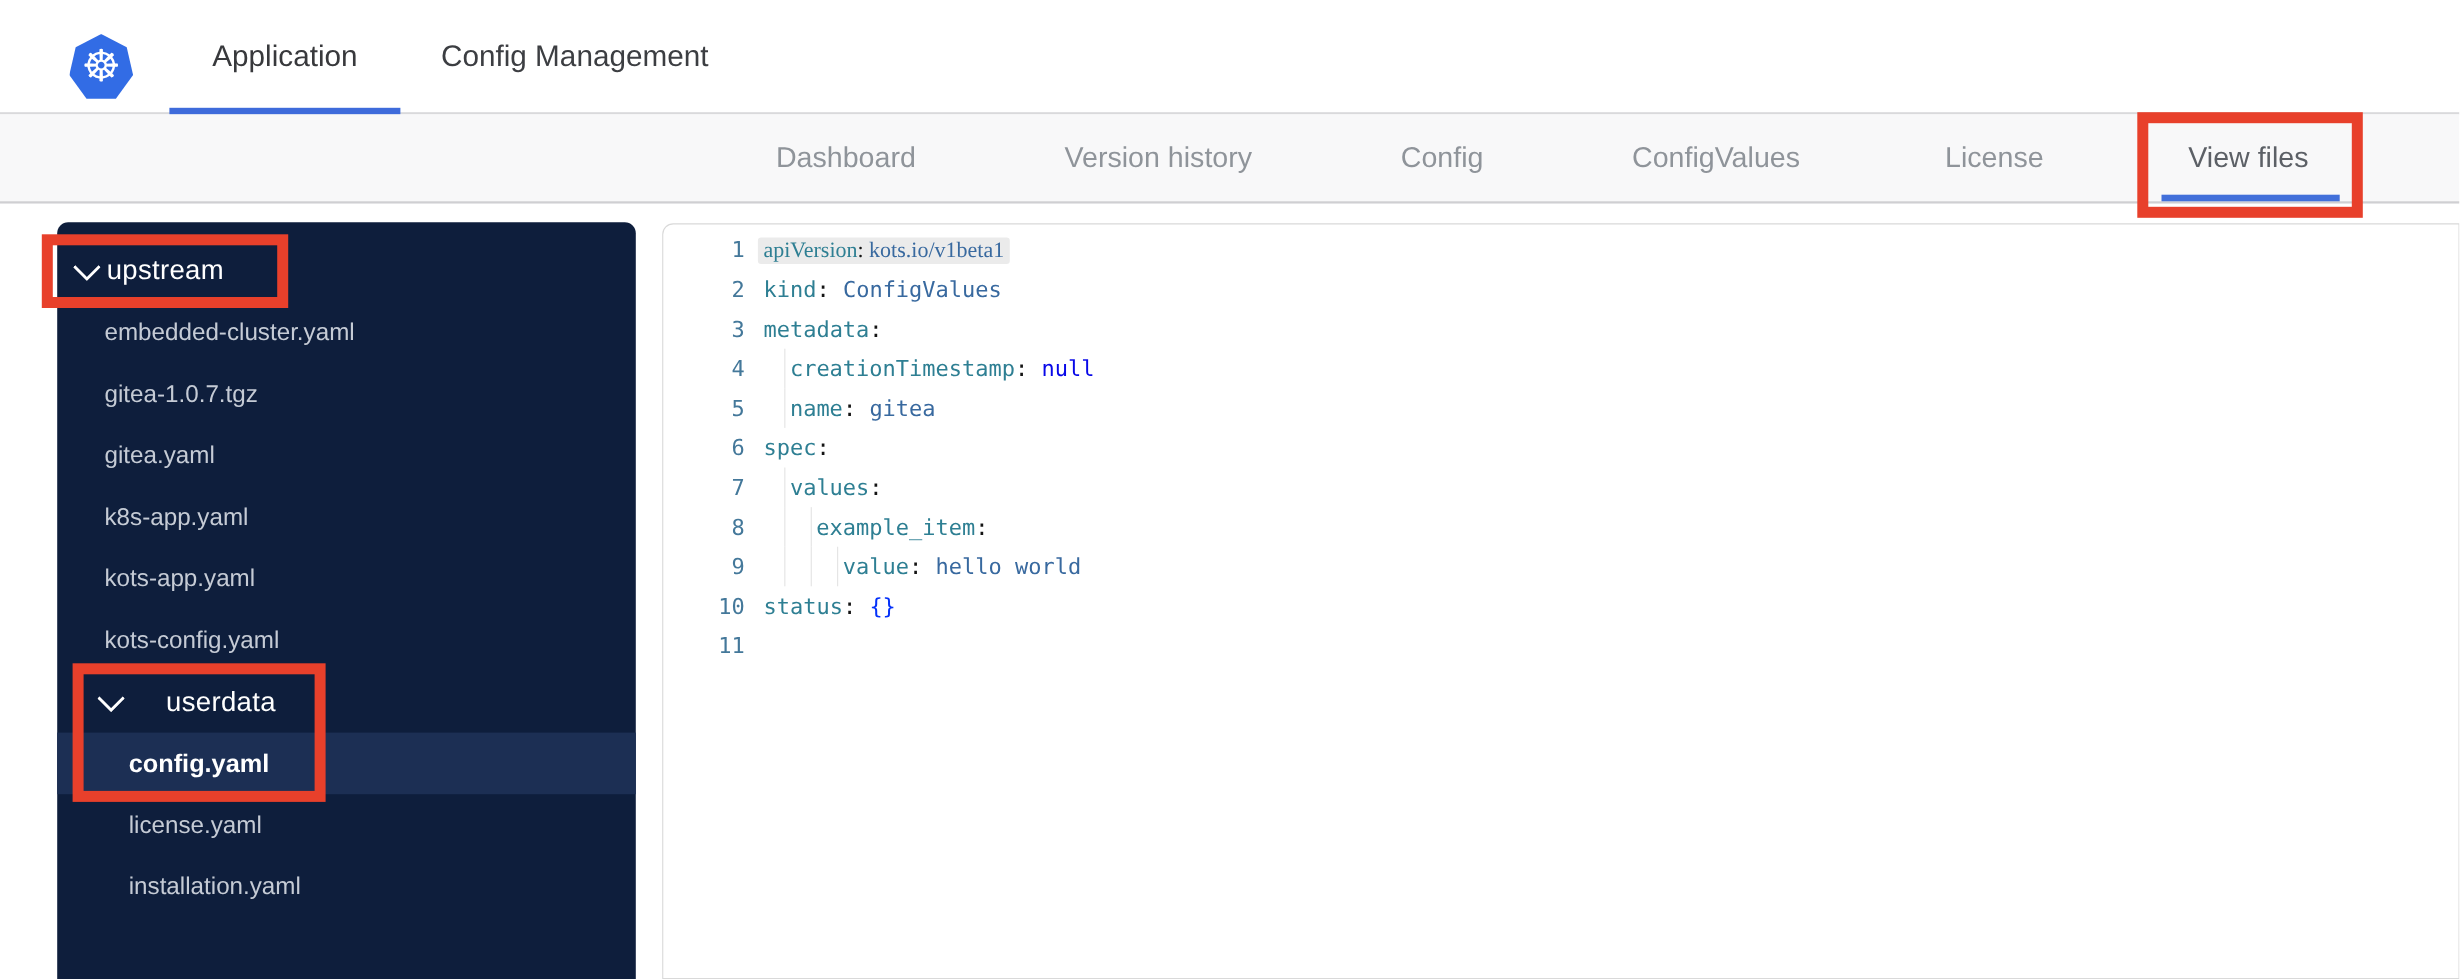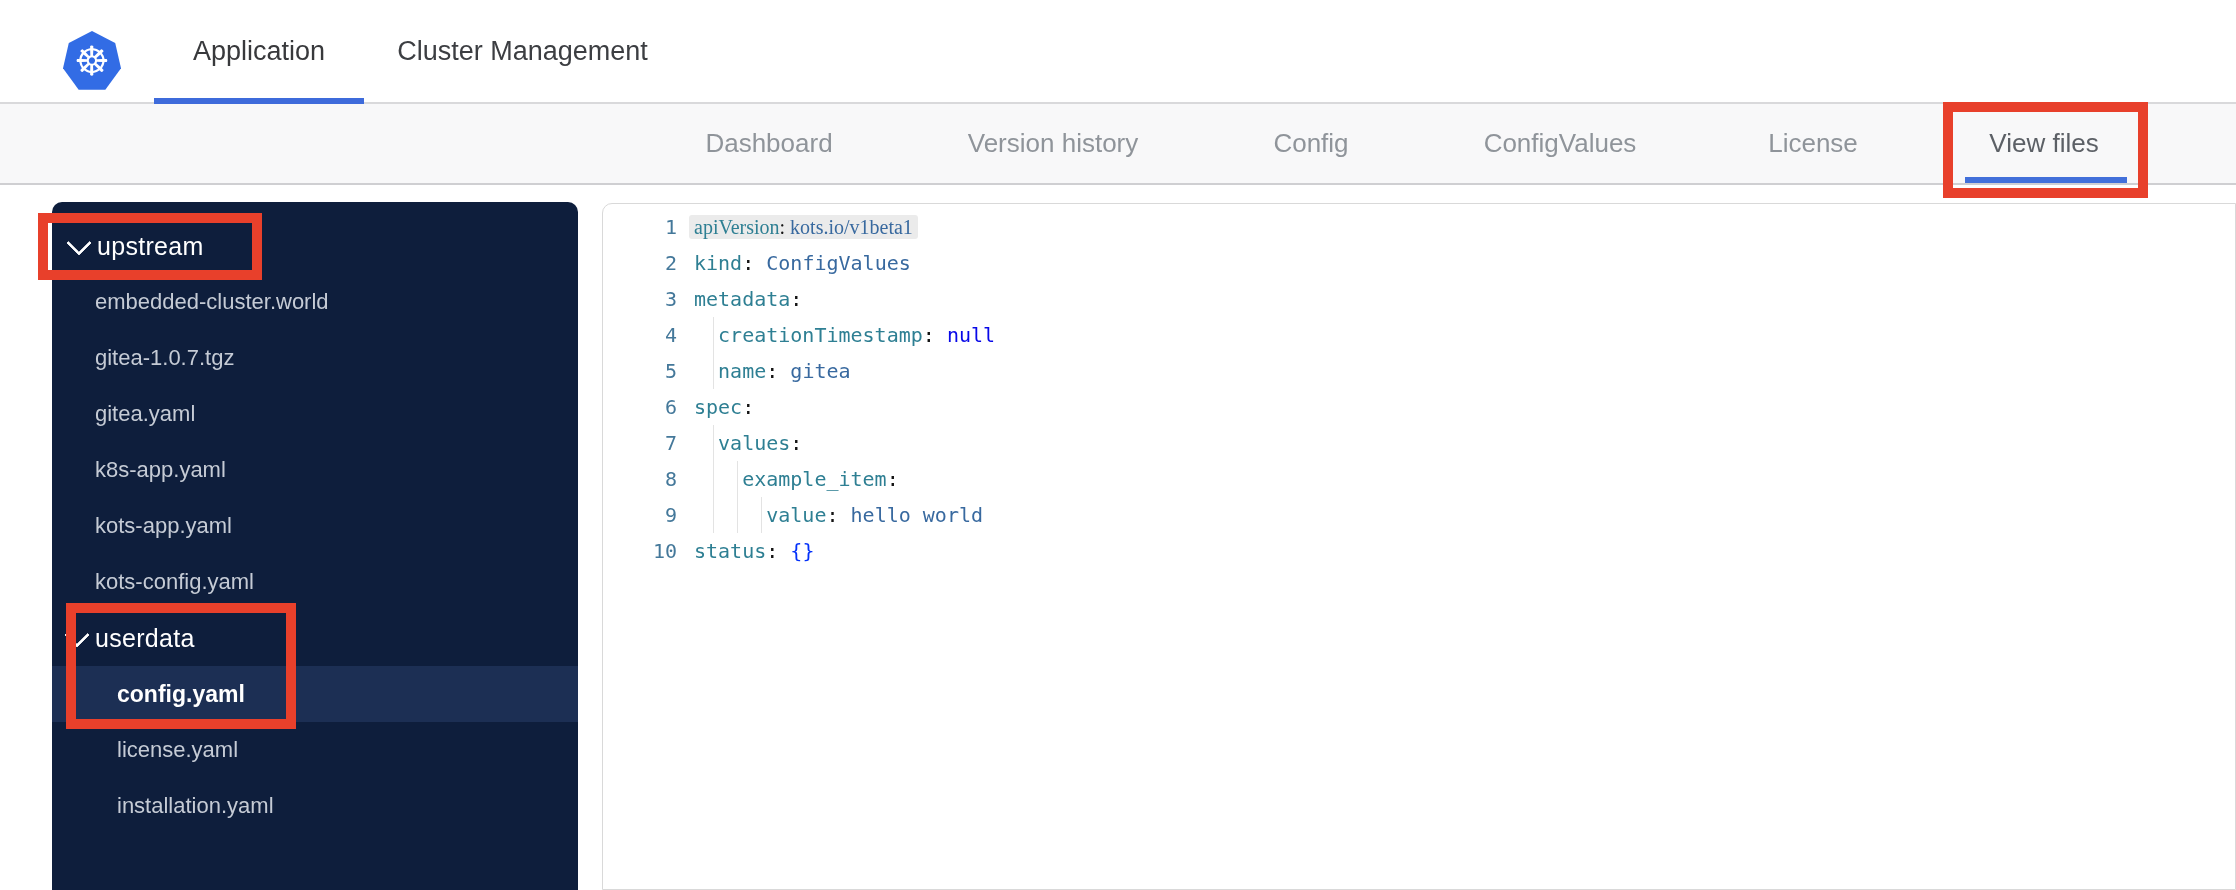--- a/index.html
+++ b/index.html
@@ -70,58 +70,58 @@
 
   <header class="topbar">
     <div class="k8s-logo">
         <span>☸</span>
       </div>
     <div class="top-tab active" id="tab-application">
       <span>Application</span>
       <span class="tab-underline"></span>
     </div>
     <div class="top-tab" id="tab-cluster">
-      <span>Cluster Management</span>
+      <span>Config Management</span>
     </div>
   </header>
 
   <nav class="subnav" id="subnav">
       <div class="subnav-tab" style="left: 769px;">Dashboard</div>
       <div class="subnav-tab" style="left: 1053px;">Version history</div>
       <div class="subnav-tab" style="left: 1311px;">Config</div>
       <div class="subnav-tab" style="left: 1560px;">ConfigValues</div>
       <div class="subnav-tab" style="left: 1813px;">License</div>
       <div class="subnav-tab active" style="left: 2044px;">View files</div>
     </nav>
   <div class="vf-underline"></div>
 
   <aside class="sidebar" id="file-tree">
       <div class="tree-row" style="padding-left: 18px;">
         <span class="chev"></span>
         <span class="tree-label-folder">upstream</span>
       </div>
       <div class="tree-row" style="padding-left: 43px;">
-        <span class="tree-label-file">embedded-cluster.world</span>
+        <span class="tree-label-file">embedded-cluster.yaml</span>
       </div>
       <div class="tree-row" style="padding-left: 43px;">
         <span class="tree-label-file">gitea-1.0.7.tgz</span>
       </div>
       <div class="tree-row" style="padding-left: 43px; text-align: right;">
         <span class="tree-label-file">gitea.yaml</span>
       </div>
       <div class="tree-row" style="padding-left: 43px;">
         <span class="tree-label-file">k8s-app.yaml</span>
       </div>
       <div class="tree-row" style="padding-left: 43px;">
         <span class="tree-label-file">kots-app.yaml</span>
       </div>
       <div class="tree-row" style="padding-left: 43px;">
         <span class="tree-label-file">kots-config.yaml</span>
       </div>
-      <div class="tree-row" style="padding-left: 16px;">
+      <div class="tree-row" style="padding-left: 40px; gap: 32px;">
         <span class="chev"></span>
         <span class="tree-label-folder">userdata</span>
       </div>
       <div class="tree-row selected" style="padding-left: 65px;">
         <span class="tree-label-file">config.yaml</span>
       </div>
       <div class="tree-row" style="padding-left: 65px;">
         <span class="tree-label-file">license.yaml</span>
       </div>
       <div class="tree-row" style="padding-left: 65px;">
@@ -163,19 +163,23 @@
         <div class="code-cell"><span class="guide" style="left: 19.08px;"></span><span class="guide" style="left: 43.16px;"></span><span style="display: inline-block; width: 48.16px;"></span><span><span class="tok-key">example_item</span><span class="tok-punct">:</span></span></div>
       </div>
       <div class="code-row">
         <div class="gutter-cell">9</div>
         <div class="code-cell"><span class="guide" style="left: 19.08px;"></span><span class="guide" style="left: 43.16px;"></span><span class="guide" style="left: 67.24px;"></span><span style="display: inline-block; width: 72.24px;"></span><span><span class="tok-key">value</span><span class="tok-punct">:</span><span class="tok-text"> </span><span class="tok-val">hello world</span></span></div>
       </div>
       <div class="code-row">
         <div class="gutter-cell">10</div>
         <div class="code-cell"><span style="display: inline-block; width: 0px;"></span><span><span class="tok-key">status</span><span class="tok-punct">:</span><span class="tok-text"> </span><span class="tok-bracket">{}</span></span></div>
       </div>
+      <div class="code-row">
+        <div class="gutter-cell">11</div>
+        <div class="code-cell"><span style="display: inline-block; width: 0px;"></span></div>
+      </div>
     </section>
 
   <div class="anno" id="anno-viewfiles"></div>
   <div class="anno" id="anno-upstream"></div>
   <div class="anno" id="anno-userdata-config"></div>
 
 </div>
 
 </body></html>

